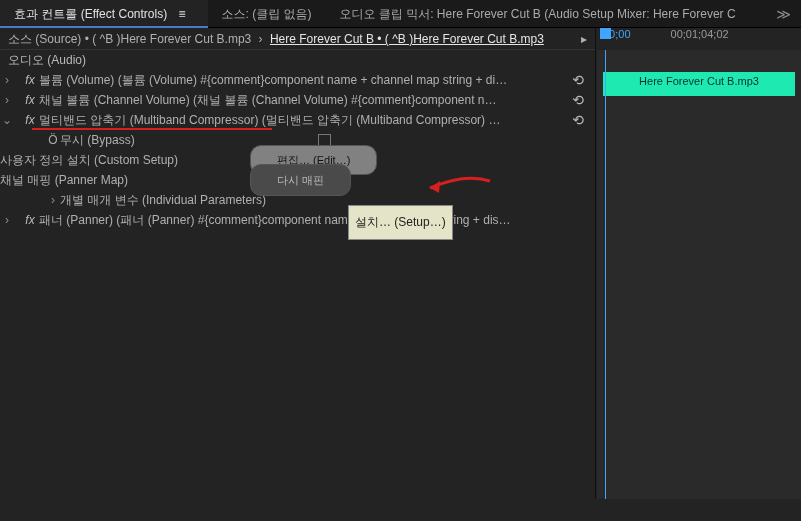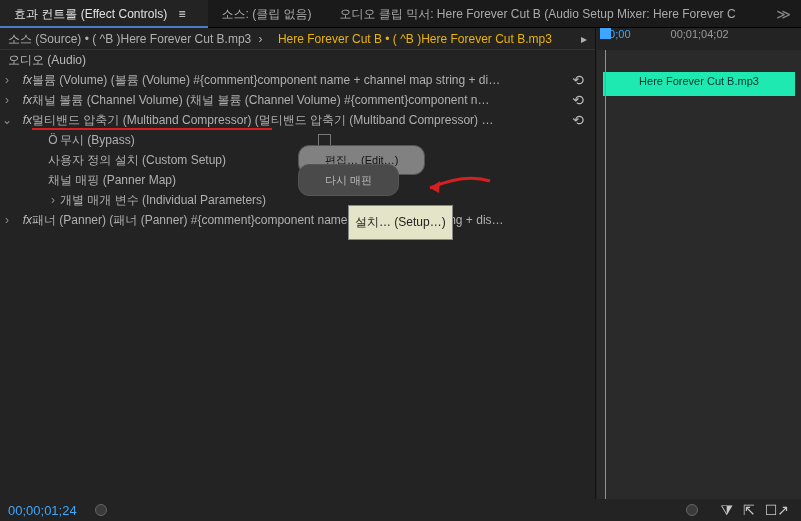--- a/index.html
+++ b/index.html
@@ -9,32 +9,32 @@
 .tab { padding: 0 14px; height: 28px; line-height: 28px; font-size: 12px; color: #aaa; white-space: nowrap; cursor: pointer; }
 .tab.active { background: #232323; color: #e0e0e0; border-bottom: 2px solid #4b7bc3; }
 .menu-icon { padding: 0 8px; }
 .nav-arrow { padding: 0 10px; color: #888; font-size: 14px; margin-left: auto; }
 
 .main { position: absolute; top: 28px; bottom: 0; left: 0; right: 0; background: #232323; }
 .left-panel { position: absolute; left: 0; top: 0; bottom: 22px; width: 596px; border-right: 1px solid #111; }
 .right-panel { position: absolute; left: 597px; top: 0; bottom: 22px; right: 0; }
 
 .src-header { height: 22px; line-height: 22px; padding: 0 8px; color: #b0b0b0; border-bottom: 1px solid #333; position: relative; }
-.src-header .linked { color: #eab308; margin-left: 8px; }
+.src-header .linked { color: #e5e5e5; text-decoration: underline; margin-left: 0; }
 
 .section-head { height: 20px; line-height: 20px; padding: 0 8px; color: #b8b8b8; }
 
 .row { display: flex; align-items: center; height: 20px; padding-right: 6px; }
 .caret { width: 14px; display: inline-flex; justify-content: center; color: #8a8a8a; }
-.fx { font-style: italic; color: #bbb; width: 18px; text-align: right; }
+.fx { font-style: italic; color: #bbb; width: 18px; text-align: center; margin-left: 7px; }
 .lbl { flex: 1; color: #b0b0b0; overflow: hidden; text-overflow: ellipsis; white-space: nowrap; }
 .reset-ico { width: 22px; text-align: center; color: #bbb; font-size: 14px; }
 
 .sub { padding-left: 46px; }
-.sub2 { padding-left: 48px; }
+.sub2 { }
 .chk { width:13px; height:13px; border:1px solid #777; margin-left: 18px; }
 .btn { background: #818181; color: #111; border: 1px solid #555; border-radius: 11px; height: 30px; line-height: 16px; padding: 0 26px; font-size: 11px; cursor: pointer; }
 .btn-partial { background: #4a4a4a; color: #bbb; border: 1px solid #555; border-radius: 11px; height: 32px; line-height: 16px; padding: 0 26px; font-size: 11px; position: relative; }
 
 .underline-red { position: absolute; height: 2px; background: #d52020; }
 
 .arrow-annot { position: absolute; pointer-events: none; }
 
 .tooltip { position: absolute; background: #e4e4c8; color: #222; border: 1px solid #888; padding: 8px 6px; font-size: 12px; }
 
@@ -142,26 +142,14 @@
     <div class="timeline-head">
       <span class="playhead-time">00;00</span>
       <span>00;01;04;02</span>
     </div>
     <div class="timeline-body">
       <div class="clip-bar">Here Forever Cut B.mp3</div>
       <div class="tl-playhead"></div>
     </div>
   </div>
 
-  <div class="hscroller">
-    <span class="time-readout">00;00;01;24</span>
-    <div class="scroll-track">
-      <span class="scroll-knob" style="left:0"></span>
-      <span class="scroll-knob" style="right:0"></span>
-    </div>
-    <div class="bottom-icons">
-      <span>⧩</span>
-      <span>⇱</span>
-      <span>☐↗</span>
-    </div>
-  </div>
 
 </div>
 
 </body></html>

